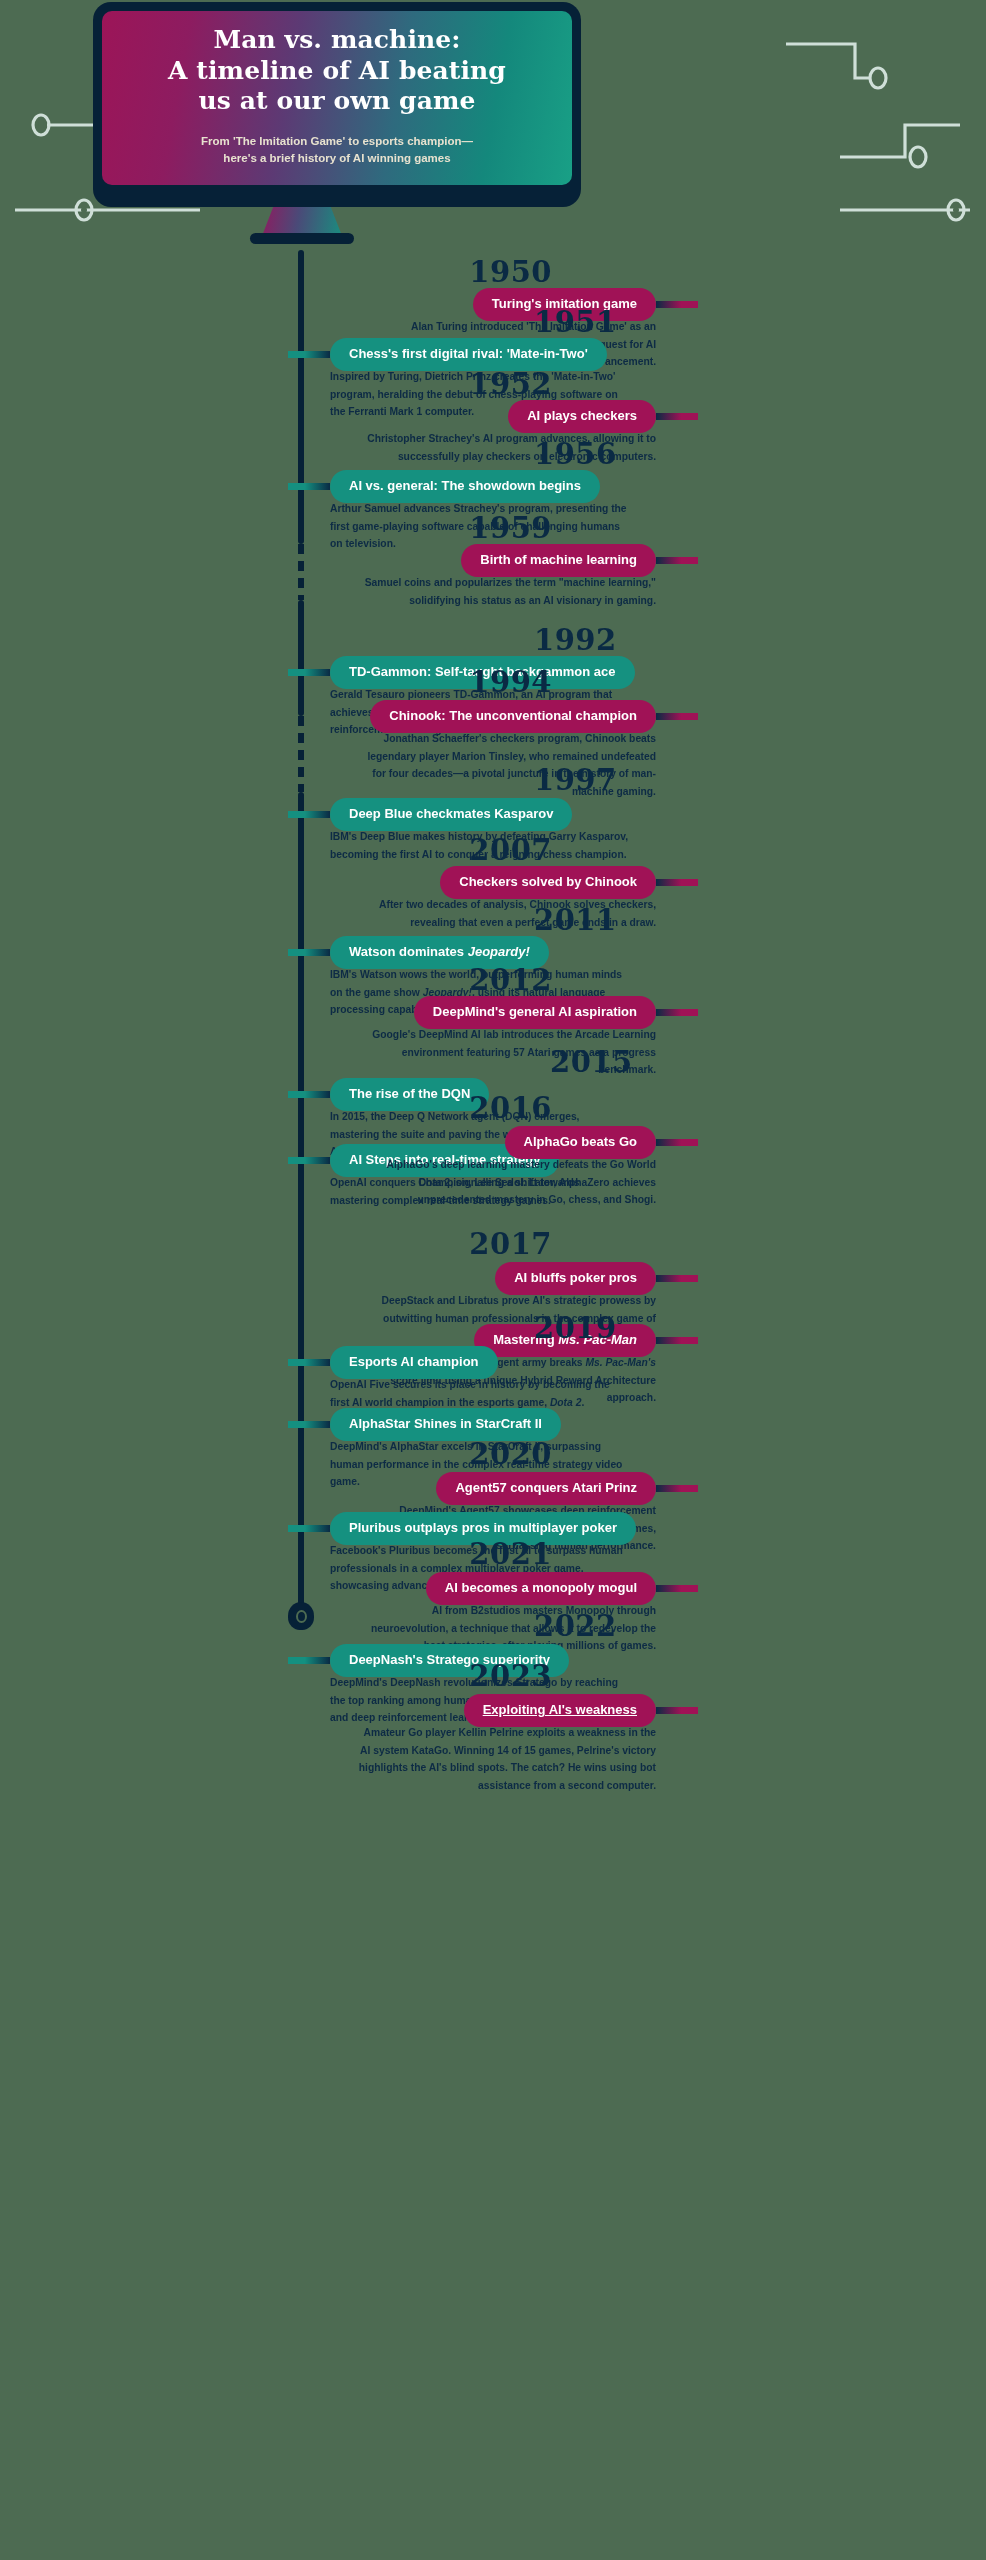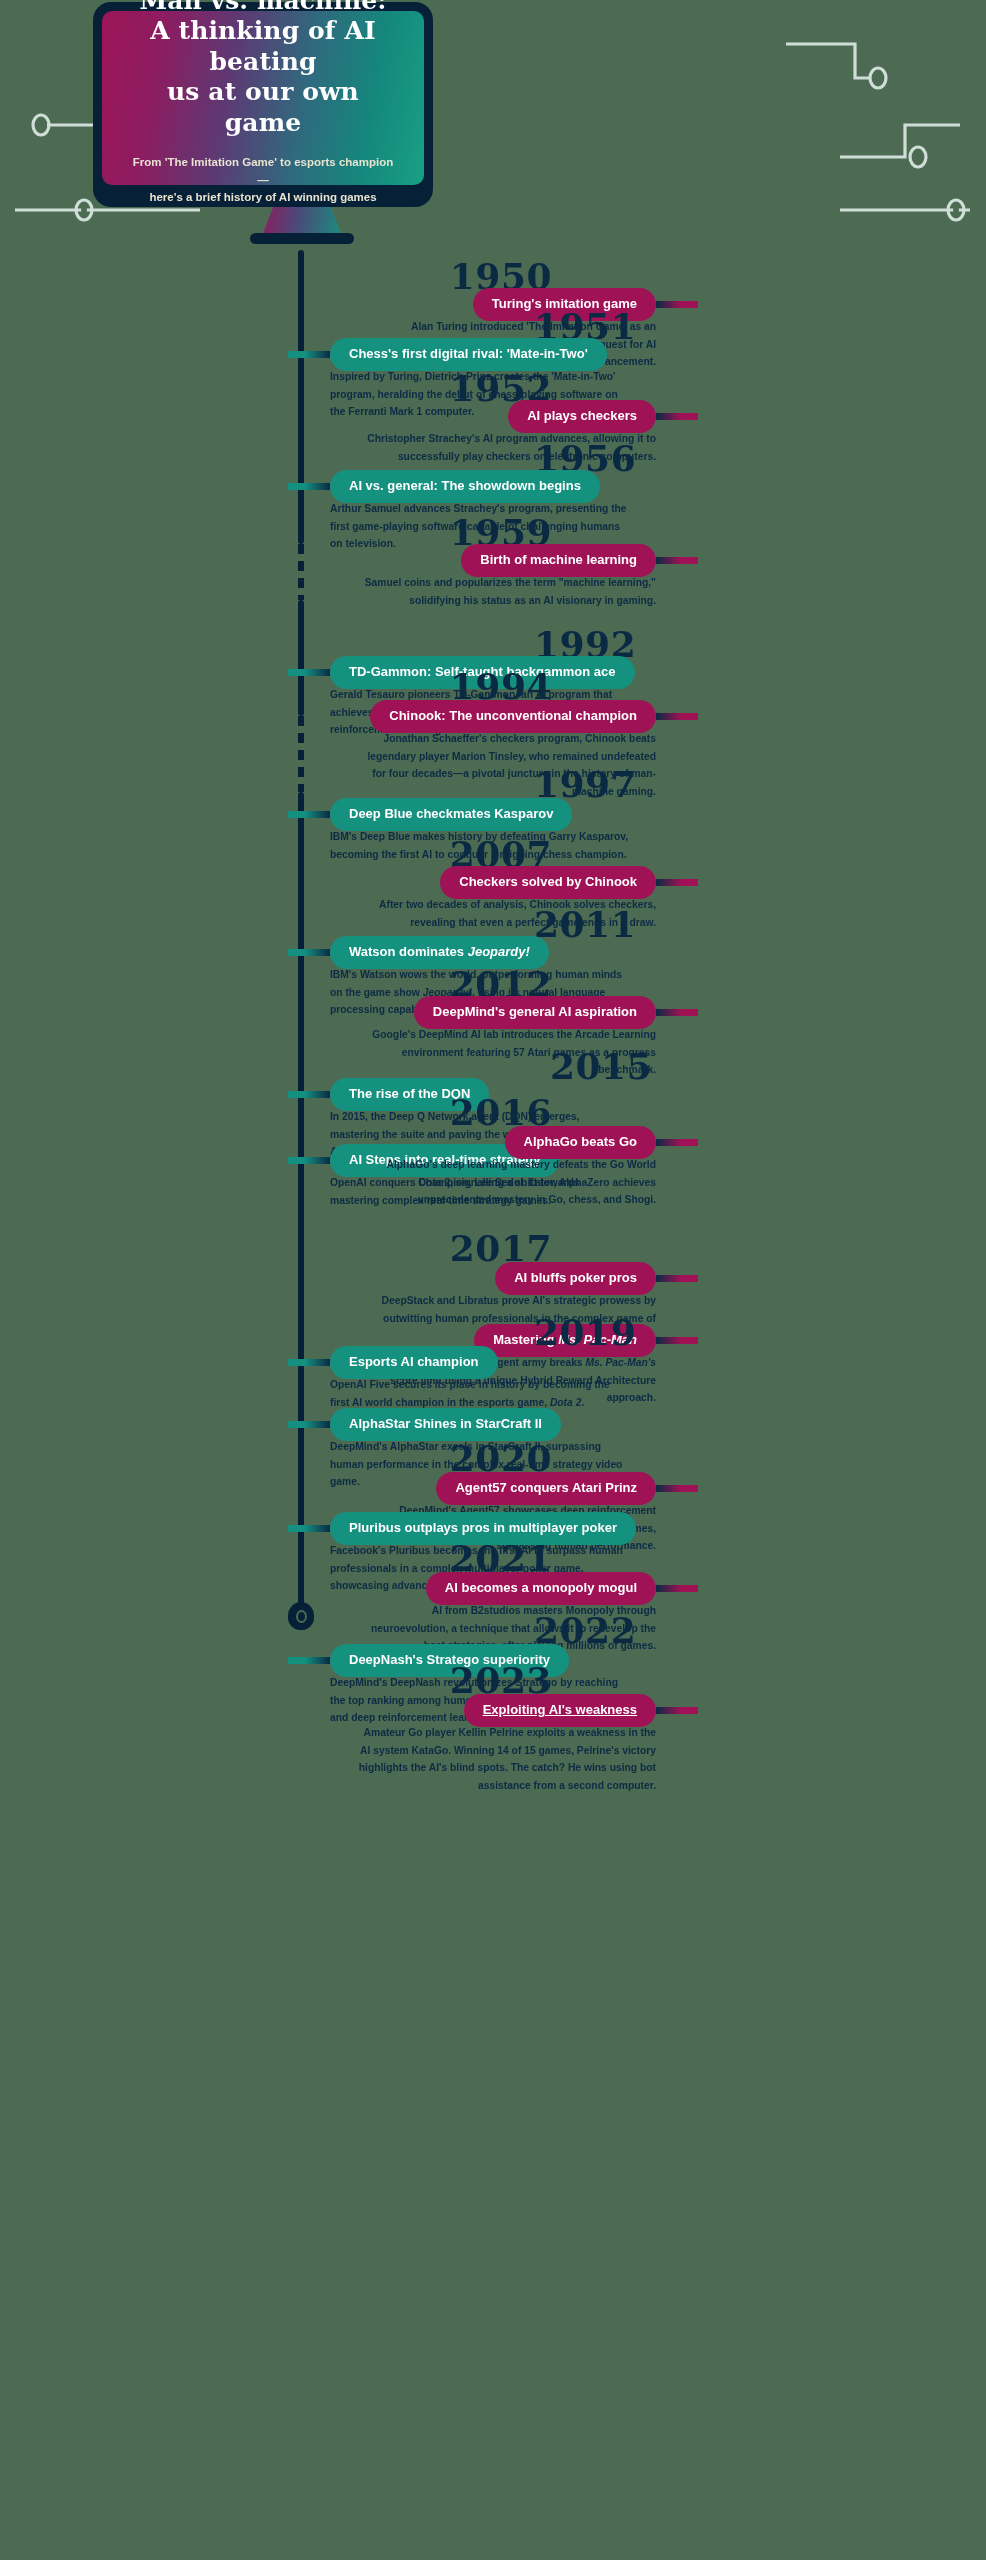--- a/index.html
+++ b/index.html
@@ -31,21 +31,21 @@
     top: 0; left: 0;
     width: 986px;
     height: 250px;
     pointer-events: none;
   }
 
   .monitor-bezel {
     position: absolute;
     left: 93px;
     top: 2px;
-    width: 340px;
+    width: 488px;
     height: 205px;
     background: #062137;
     border-radius: 18px;
     padding: 9px 9px 22px 9px;
   }
 
   .monitor-screen {
     width: 100%;
     height: 100%;
     border-radius: 10px;
@@ -154,21 +154,21 @@
     position: relative;
     width: 986px;
     min-height: 10px;
   }
 
   
   .year {
     position: absolute;
     font-family: "DejaVu Serif", serif;
     font-weight: 700;
-    font-size: 36px;
+    font-size: 29px;
     color: #0a2a44;
     letter-spacing: 0.5px;
     line-height: 1;
   }
   .row.left  .year { right: 434px; text-align: right; }
   .row.right .year { left:  534px; text-align: left; }
 
   
   .stub {
     position: absolute;
@@ -243,21 +243,21 @@
       <circle cx="878" cy="78" r="3"></circle>
       <circle cx="918" cy="157" r="3"></circle>
       <circle cx="956" cy="210" r="3"></circle>
     </g>
   </svg>
 
   <div class="monitor-bezel">
     <div class="monitor-screen">
       <div class="hero-title">
         <div>Man vs. machine:</div>
-        <div>A thinking of AI beating</div>
+        <div>A timeline of AI beating</div>
         <div>us at our own game</div>
       </div>
       <div class="hero-sub">
         <div>From 'The Imitation Game' to esports champion—</div>
         <div>here's a brief history of AI winning games</div>
       </div>
     </div>
   </div>
 
   <div class="neck-shape"></div>

